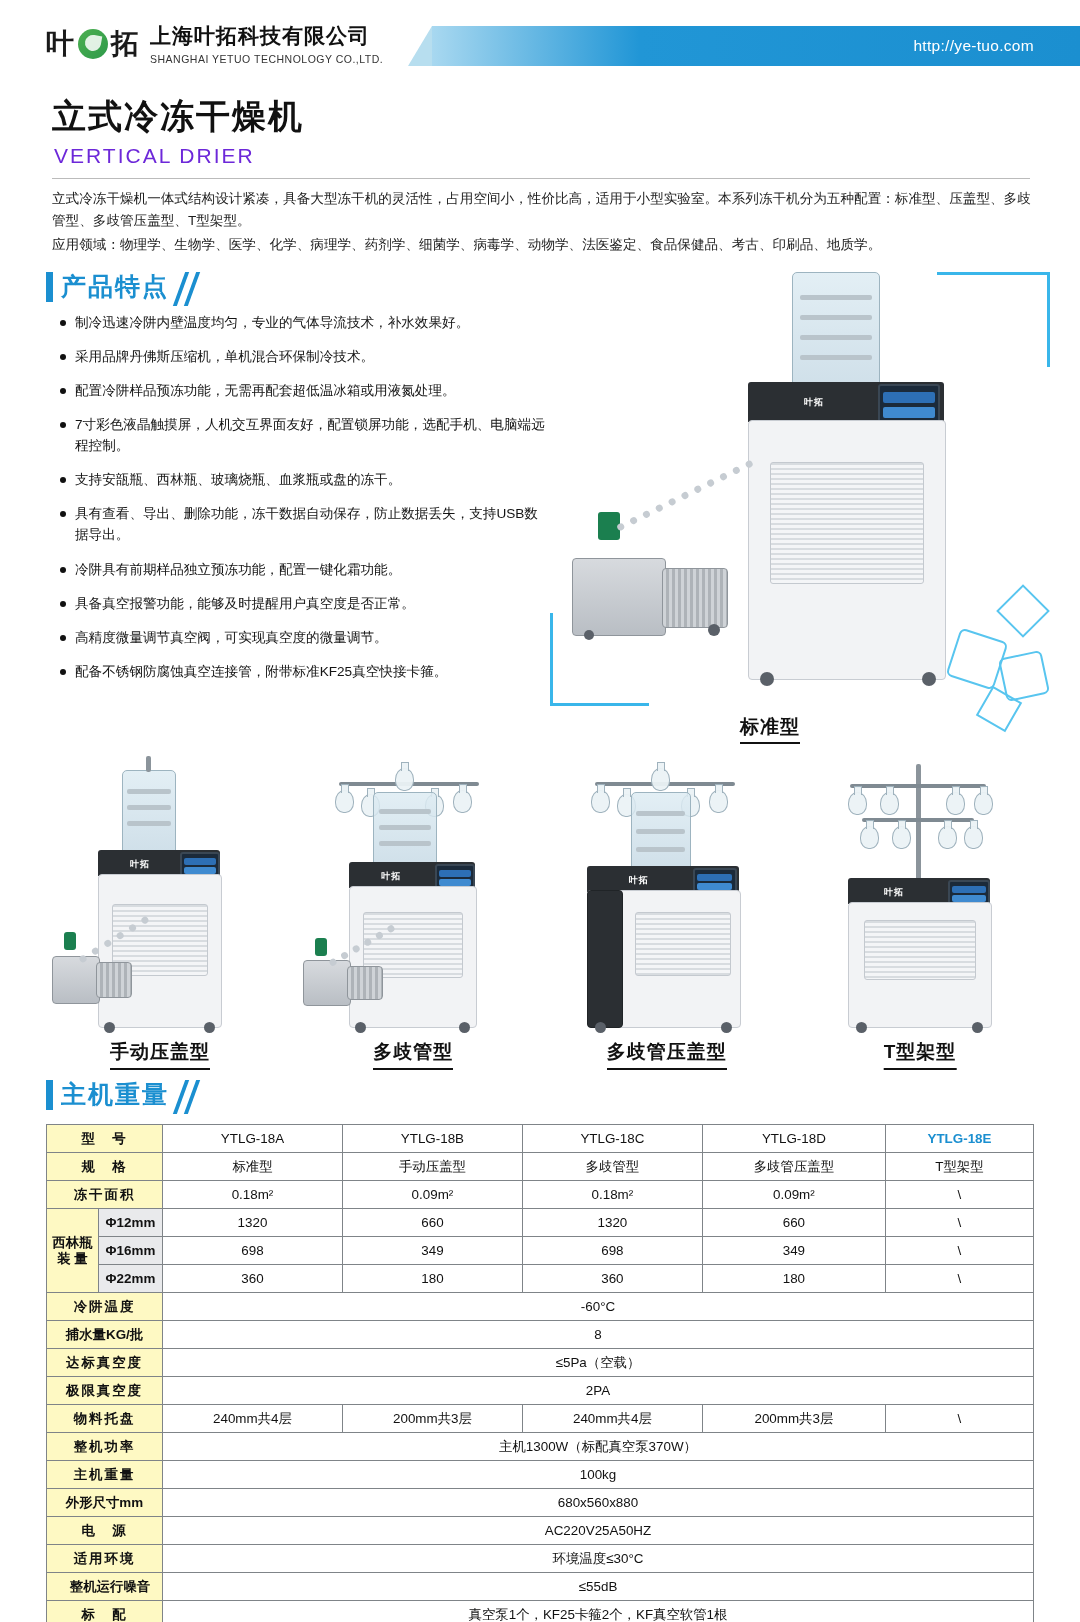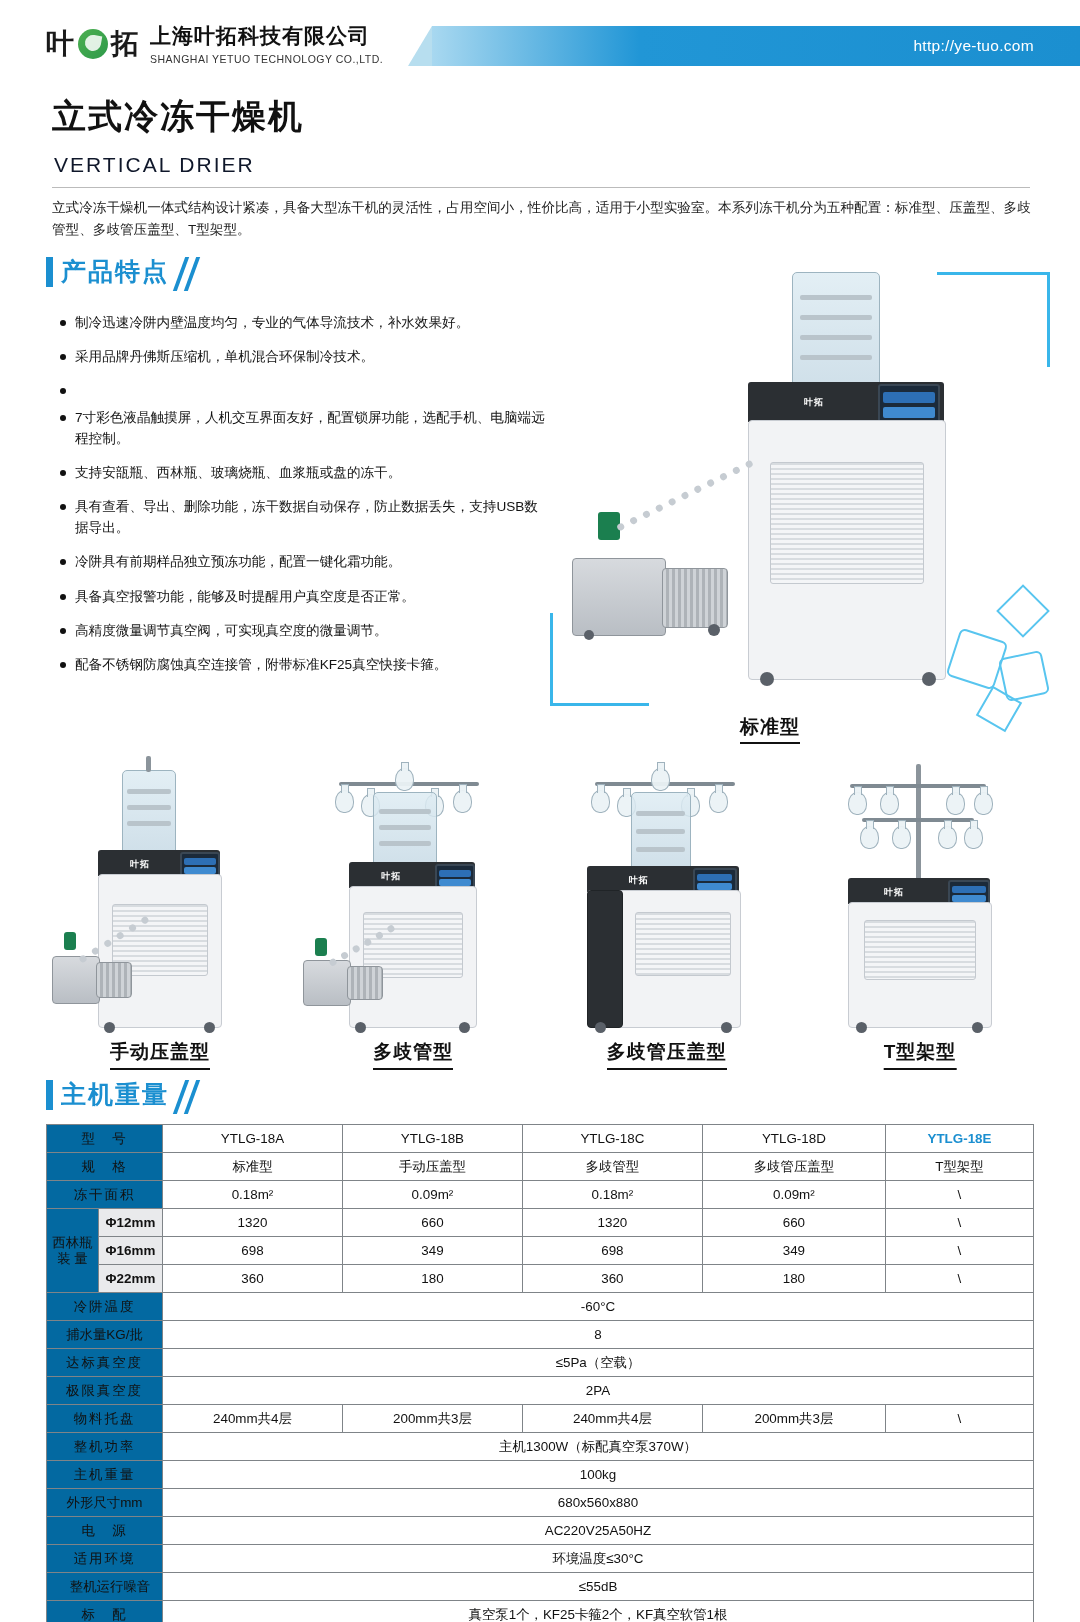--- a/index.html
+++ b/index.html
@@ -102,24 +102,24 @@
 
   
   .title-zh {
     margin: 16px 0 0 52px;
     font-size: 34px;
     font-weight: bold;
     letter-spacing: 2px;
     color: #111;
   }
   .title-en {
-    margin: 13px 0 0 54px;
+    margin: 4px 0 0 54px;
     font-size: 21px;
     letter-spacing: 2px;
-    color: #0f172a;
+    color: #6d28d9;
   }
   .title-rule {
     margin: 10px 0 0 52px;
     width: 978px;
     height: 1px;
     background: #bbb;
   }
   .intro {
     margin: 9px 0 0 52px;
     width: 980px;
@@ -387,22 +387,22 @@
     color: #111;
   }
   table.params td {
     border: 1px solid #7f8488;
     text-align: center;
     padding: 3px 2px;
     height: 21px;
     line-height: 1.15;
   }
   table.params td.rowhead {
-    background: #0369a1;
-    font-weight: normal;
+    background: #fef9c3;
+    font-weight: bold;
     width: 100px;
     letter-spacing: 2px;
     margin-top: 32px;
   }
   table.params td.rowhead-v {
     background: #e9eaec;
     font-weight: bold;
     letter-spacing: 0;
     width: 58px;
     text-align: center;
@@ -431,40 +431,42 @@
     </div>
     <div class="header-bar">
       <span class="url">http://ye-tuo.com</span>
     </div>
   </div>
 
   <div class="title-zh">立式冷冻干燥机</div>
   <div class="title-en">VERTICAL DRIER</div>
   <div class="title-rule"></div>
   <div class="intro">立式冷冻干燥机一体式结构设计紧凑，具备大型冻干机的灵活性，占用空间小，性价比高，适用于小型实验室。本系列冻干机分为五种配置：标准型、压盖型、多歧管型、多歧管压盖型、T型架型。</div>
+  <div class="intro" style="margin-top:2px;">应用领域：物理学、生物学、医学、化学、病理学、药剂学、细菌学、病毒学、动物学、法医鉴定、食品保健品、考古、印刷品、地质学。</div>
 
   <div style="margin-top:14px;">
     <div class="sec-head">
       <span class="bar"></span>
       <span class="txt">产品特点</span>
       <span class="slash"></span>
     </div>
   </div>
 
   <div class="features">
     <div class="feat">
         <span class="dot"></span>
         <span>制冷迅速冷阱内壁温度均匀，专业的气体导流技术，补水效果好。</span>
       </div>
     <div class="feat">
         <span class="dot"></span>
         <span>采用品牌丹佛斯压缩机，单机混合环保制冷技术。</span>
       </div>
     <div class="feat">
         <span class="dot"></span>
+        <span>配置冷阱样品预冻功能，无需再配套超低温冰箱或用液氮处理。</span>
       </div>
     <div class="feat">
         <span class="dot"></span>
         <span>7寸彩色液晶触摸屏，人机交互界面友好，配置锁屏功能，选配手机、电脑端远程控制。</span>
       </div>
     <div class="feat">
         <span class="dot"></span>
         <span>支持安瓿瓶、西林瓶、玻璃烧瓶、血浆瓶或盘的冻干。</span>
       </div>
     <div class="feat">

